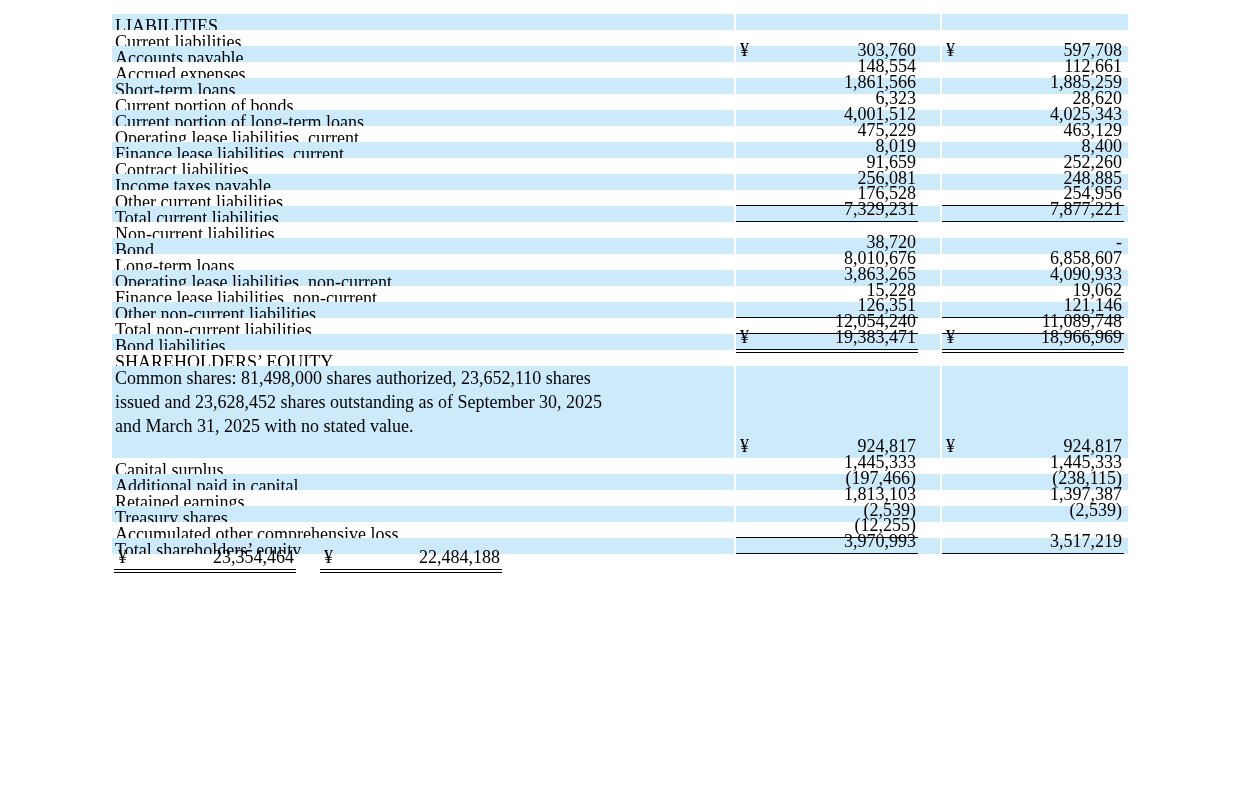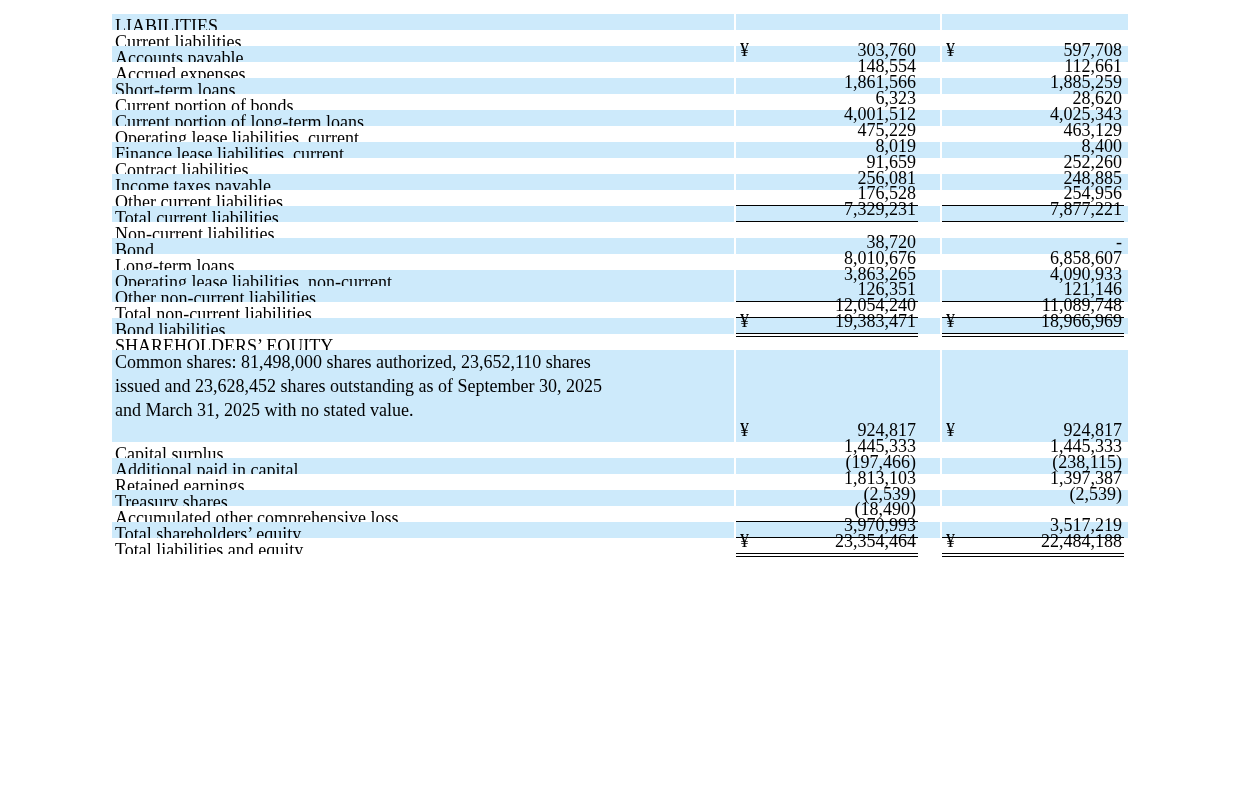--- a/index.html
+++ b/index.html
@@ -265,20 +265,33 @@
       <div class="c grp">
         <span class="val">3,863,265</span>
       </div>
       <div class="c spacer"></div>
       <div class="c gapcol"></div>
       <div class="c grp">
         <span class="val">4,090,933</span>
       </div>
       <div class="c rpad"></div>
     </div>
+    <div class="row">
+      <div class="c label ind">Finance lease liabilities, non-current</div>
+      <div class="c gapcol"></div>
+      <div class="c grp">
+        <span class="val">15,228</span>
+      </div>
+      <div class="c spacer"></div>
+      <div class="c gapcol"></div>
+      <div class="c grp">
+        <span class="val">19,062</span>
+      </div>
+      <div class="c rpad"></div>
+    </div>
     <div class="row shaded">
       <div class="c label ind">Other non-current liabilities</div>
       <div class="c gapcol"></div>
       <div class="c grp u-single">
         <span class="val">126,351</span>
       </div>
       <div class="c spacer"></div>
       <div class="c gapcol"></div>
       <div class="c grp u-single">
         <span class="val">121,146</span>
@@ -394,41 +407,40 @@
       <div class="c gapcol"></div>
       <div class="c grp">
         <span class="val">(2,539)</span>
       </div>
       <div class="c rpad"></div>
     </div>
     <div class="row">
       <div class="c label ind">Accumulated other comprehensive loss</div>
       <div class="c gapcol"></div>
       <div class="c grp u-single">
-        <span class="val">(18,490)</span>
+        <span class="val">(12,255)</span>
       </div>
       <div class="c spacer"></div>
       <div class="c gapcol"></div>
       <div class="c rpad"></div>
     </div>
     <div class="row shaded">
       <div class="c label">Total shareholders’ equity</div>
       <div class="c gapcol"></div>
       <div class="c grp u-single">
         <span class="val">3,970,993</span>
       </div>
       <div class="c spacer"></div>
       <div class="c gapcol"></div>
       <div class="c grp u-single">
         <span class="val">3,517,219</span>
       </div>
       <div class="c rpad"></div>
     </div>
     <div class="row">
-      <div class="c label">Total liabilities and equity</div>
       <div class="c gapcol"></div>
       <div class="c grp u-double">
         <span class="yen">¥</span>
         <span class="val">23,354,464</span>
       </div>
       <div class="c spacer"></div>
       <div class="c gapcol"></div>
       <div class="c grp u-double">
         <span class="yen">¥</span>
         <span class="val">22,484,188</span>

